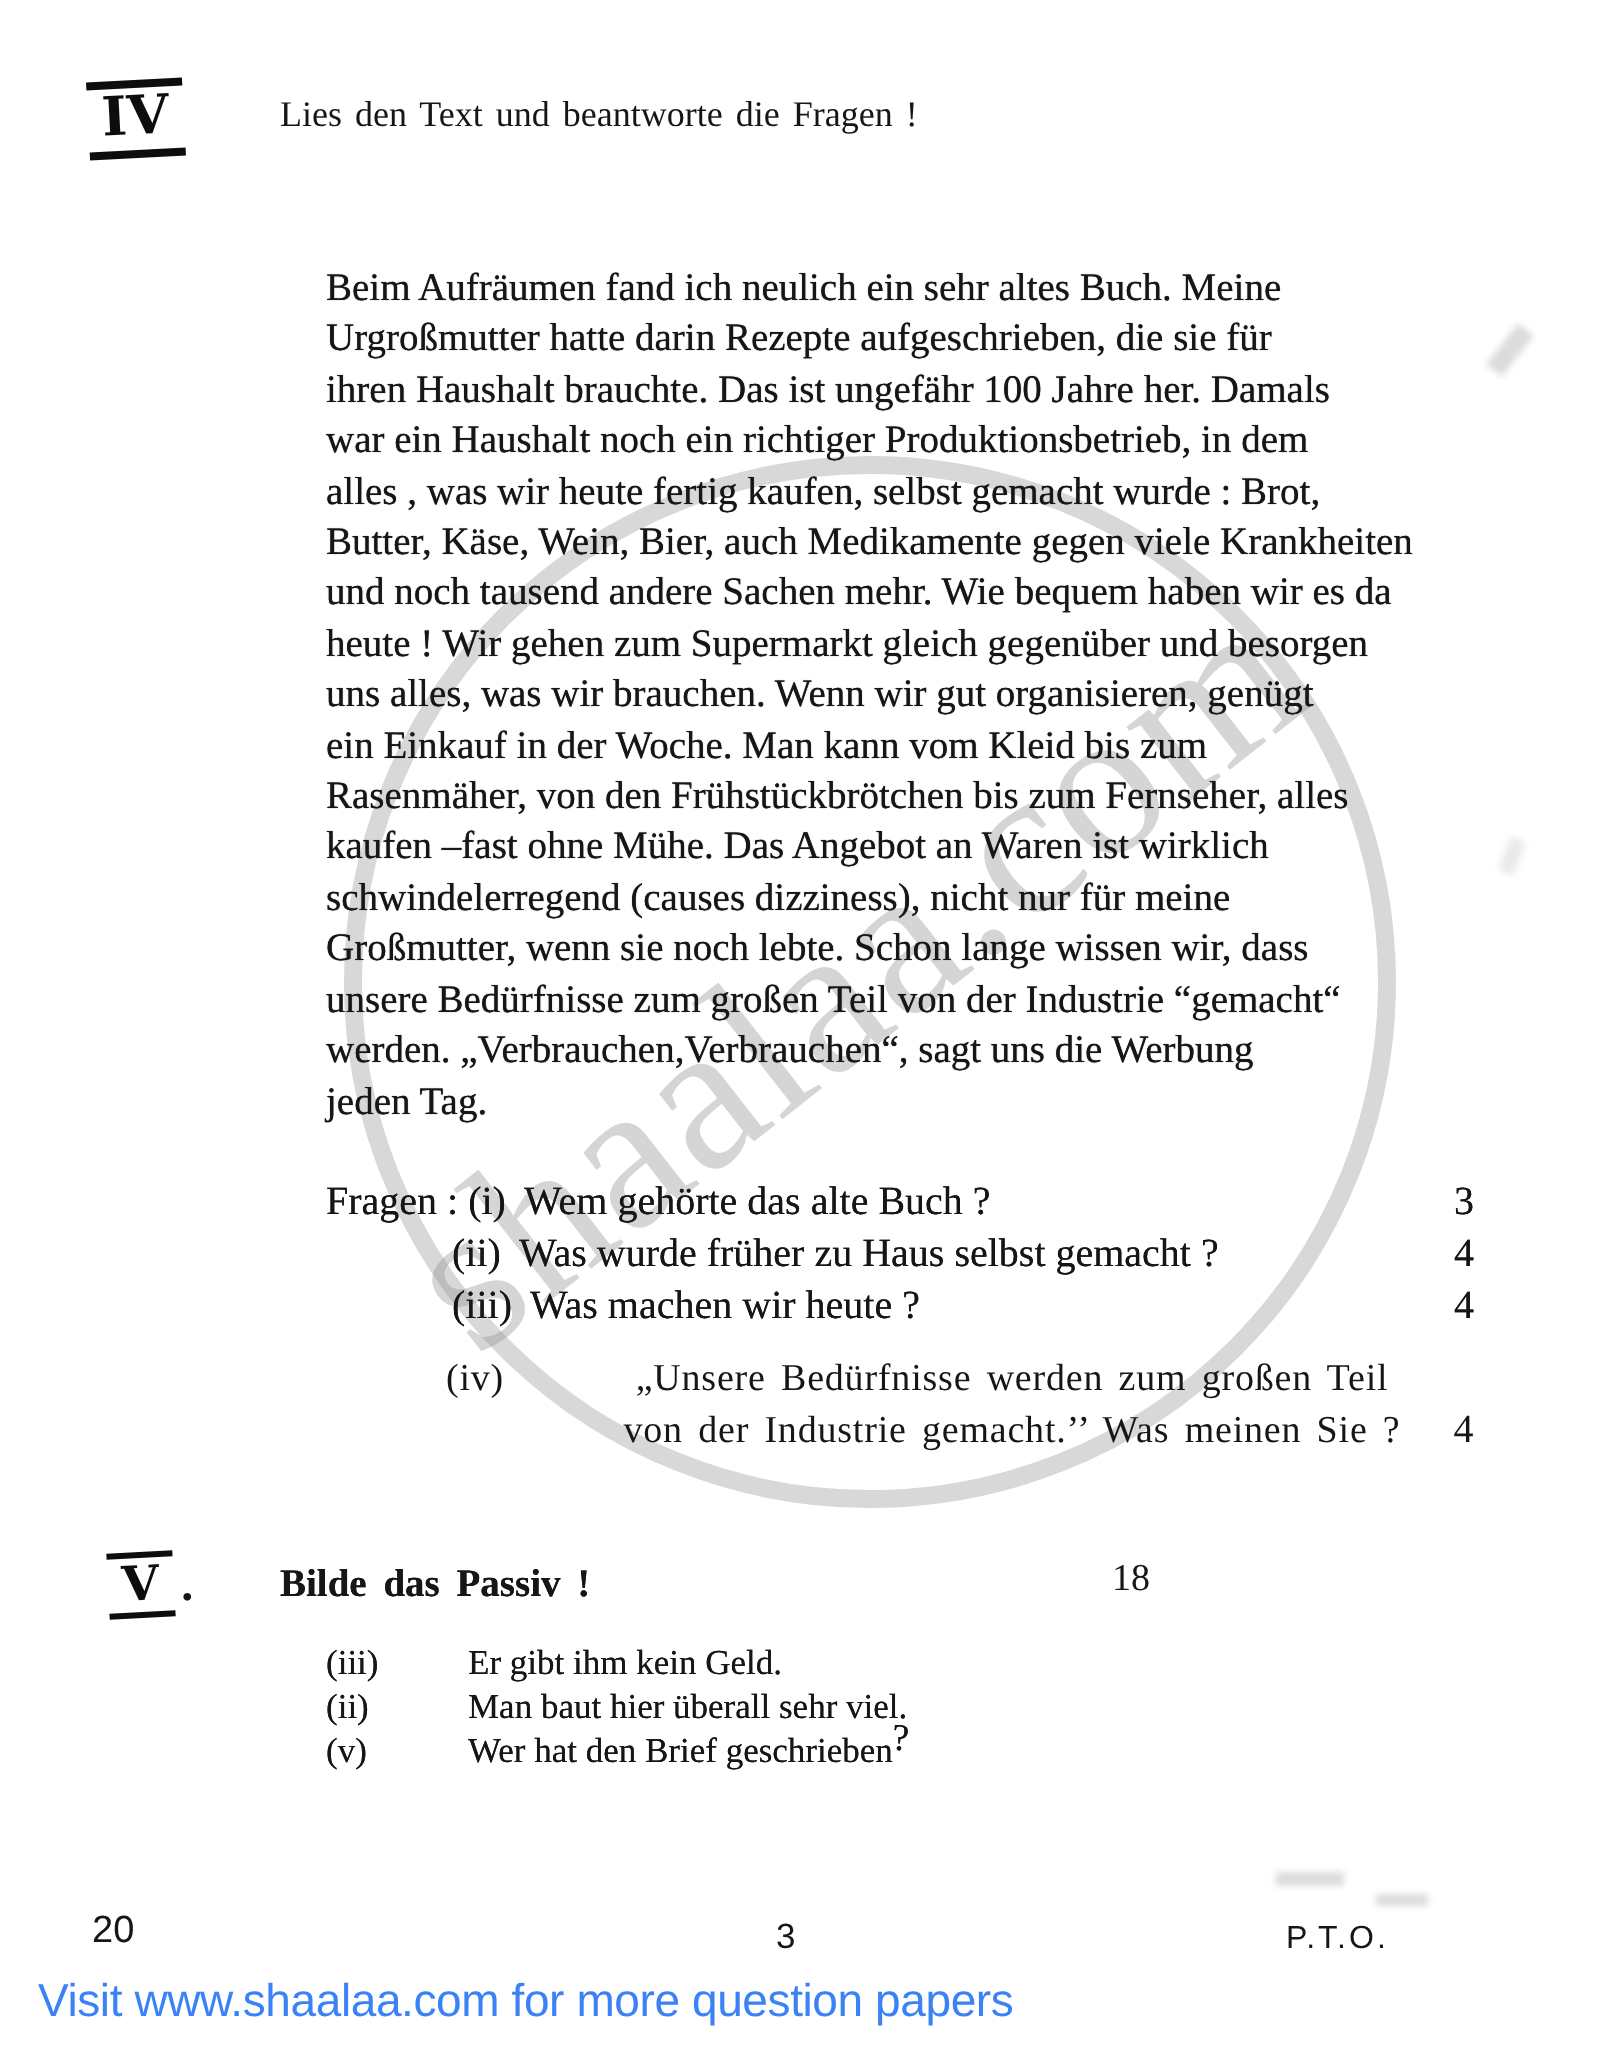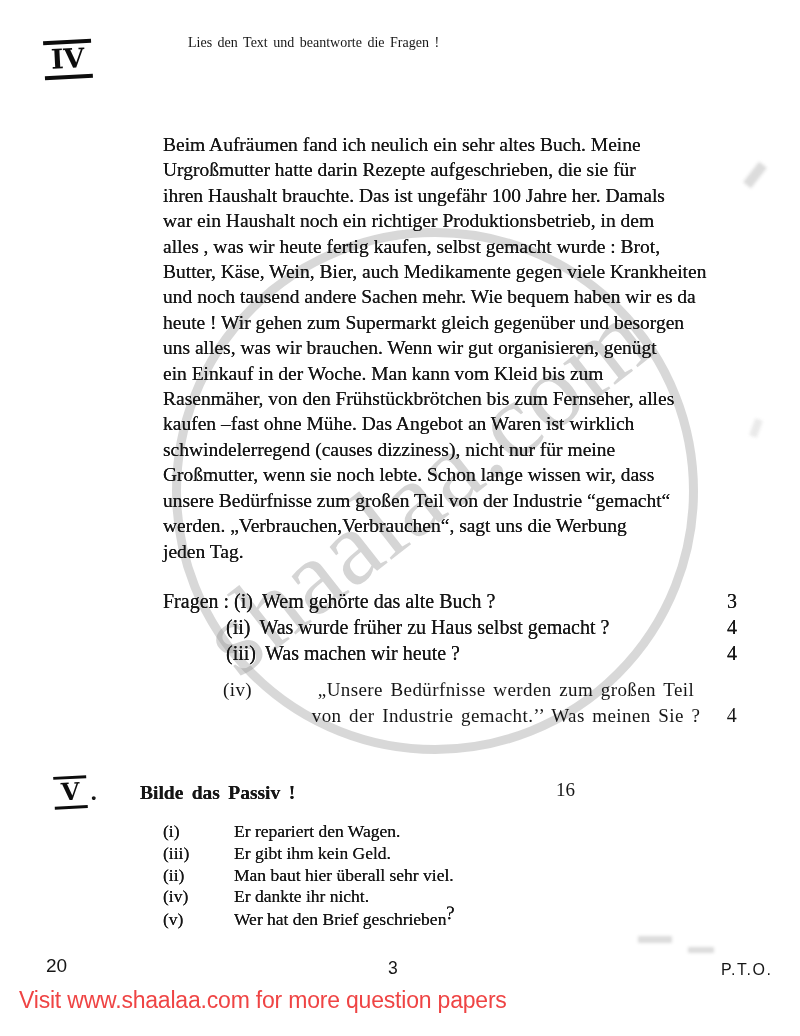--- a/index.html
+++ b/index.html
@@ -27,21 +27,21 @@
     display:inline-block; font-family:"DejaVu Serif",serif; font-weight:bold;
     font-size:27px; line-height:30px; color:#0d0d0d;
     border-top:4px solid #0d0d0d; border-bottom:4px solid #0d0d0d;
     padding:0 7px 1px 7px; transform:rotate(-3deg);
   }
   .marker-iv { left:44px; top:40px; }
   .marker-v  { left:54px; top:776px; font-size:24px; }
   .marker-v .hand { font-size:24px; line-height:26px; border-top-width:3px; border-bottom-width:3px; }
   .marker-dot { font-size:24px; font-weight:bold; margin-left:4px; }
 
-  .heading { left:140px; top:35px; font-size:14px; word-spacing:2px;margin-left:48px; }
+  .heading { left:140px; top:47px; font-size:18px; word-spacing:2px; }
 
   .passage {
     left:163px; top:132px; width:648px;
     font-size:19.5px; line-height:25.4px; white-space:pre-line;
     text-shadow:0 0 0.4px #1a1a1a;
   }
 
   .fragen { left:163px; top:590px; width:584px; }
   .frow { position:relative; height:26px; font-size:20px; text-shadow:0 0 0.3px #1a1a1a; }
   .frow .num { margin-right:9px; }
@@ -56,22 +56,22 @@
   .sec5-title { left:140px; top:782px; font-size:19.5px; word-spacing:3.5px; text-shadow:0 0 0.3px #1a1a1a;font-weight:bold; }
   .sec5-marks { left:556px; top:779px; font-size:19px; }
 
   .passiv { left:163px; top:821px; font-size:17.5px; line-height:21.8px; text-shadow:0 0 0.3px #1a1a1a; }
   .passiv .num { display:inline-block; width:71px; }
   .sup-q { display:inline-block; font-size:19px; transform:translateY(-6px) rotate(4deg); }
 
   .foot { font-family:"Liberation Sans",sans-serif; color:#161616; }
   .foot-left   { left:46px;  top:955px; font-size:19px; }
   .foot-center { left:388px; top:958px; font-size:17.5px; }
-  .foot-right  { left:721px; top:961px; font-size:16px; letter-spacing:1.5px; }
-  .foot-visit  { left:19px;  top:987px; font-size:23px; letter-spacing:-0.2px; color:#ef4444; }
+  .foot-right  { left:643px; top:961px; font-size:16px; letter-spacing:1.5px; }
+  .foot-visit  { left:19px;  top:987px; font-size:23px; letter-spacing:-0.2px; color:#3b82f6; }
 
   
   .smudge { position:absolute; z-index:0; background:rgba(130,130,130,0.28); filter:blur(1.5px); }
   .sm1 { left:750px; top:162px; width:10px; height:26px; transform:rotate(38deg); }
   .sm2 { left:638px; top:936px; width:34px; height:7px; }
   .sm3 { left:688px; top:947px; width:26px; height:6px; }
   .sm4 { left:752px; top:419px; width:8px; height:18px; transform:rotate(20deg); opacity:.6; }
 </style>
 </head>
 <body>
@@ -128,27 +128,25 @@
       <div class="l">„Unsere Bedürfnisse werden zum großen Teil</div>
       <div class="l">von der Industrie gemacht.’’ Was meinen Sie ?</div>
       <span class="mark">4</span>
     </div>
   </div>
 
   <div class="layer marker-v">
     <span class="hand">V</span><span class="marker-dot">.</span>
   </div>
   <div class="layer sec5-title">Bilde das Passiv !</div>
-  <div class="layer sec5-marks">16</div>
+  <div class="layer sec5-marks">18</div>
 
   <div class="layer passiv">
-    <div><span class="num">(i)</span><span>Er repariert den Wagen.</span></div>
     <div><span class="num">(iii)</span><span>Er gibt ihm kein Geld.</span></div>
     <div><span class="num">(ii)</span><span>Man baut hier überall sehr viel.</span></div>
-    <div><span class="num">(iv)</span><span>Er dankte ihr nicht.</span></div>
     <div><span class="num">(v)</span><span>Wer hat den Brief geschrieben</span><span class="sup-q">?</span></div>
   </div>
 
   <div class="layer foot foot-left">20</div>
   <div class="layer foot foot-center">3</div>
   <div class="layer foot foot-right">P.T.O.</div>
   <div class="layer foot foot-visit">Visit www.shaalaa.com for more question papers</div>
 
 </div>
 

